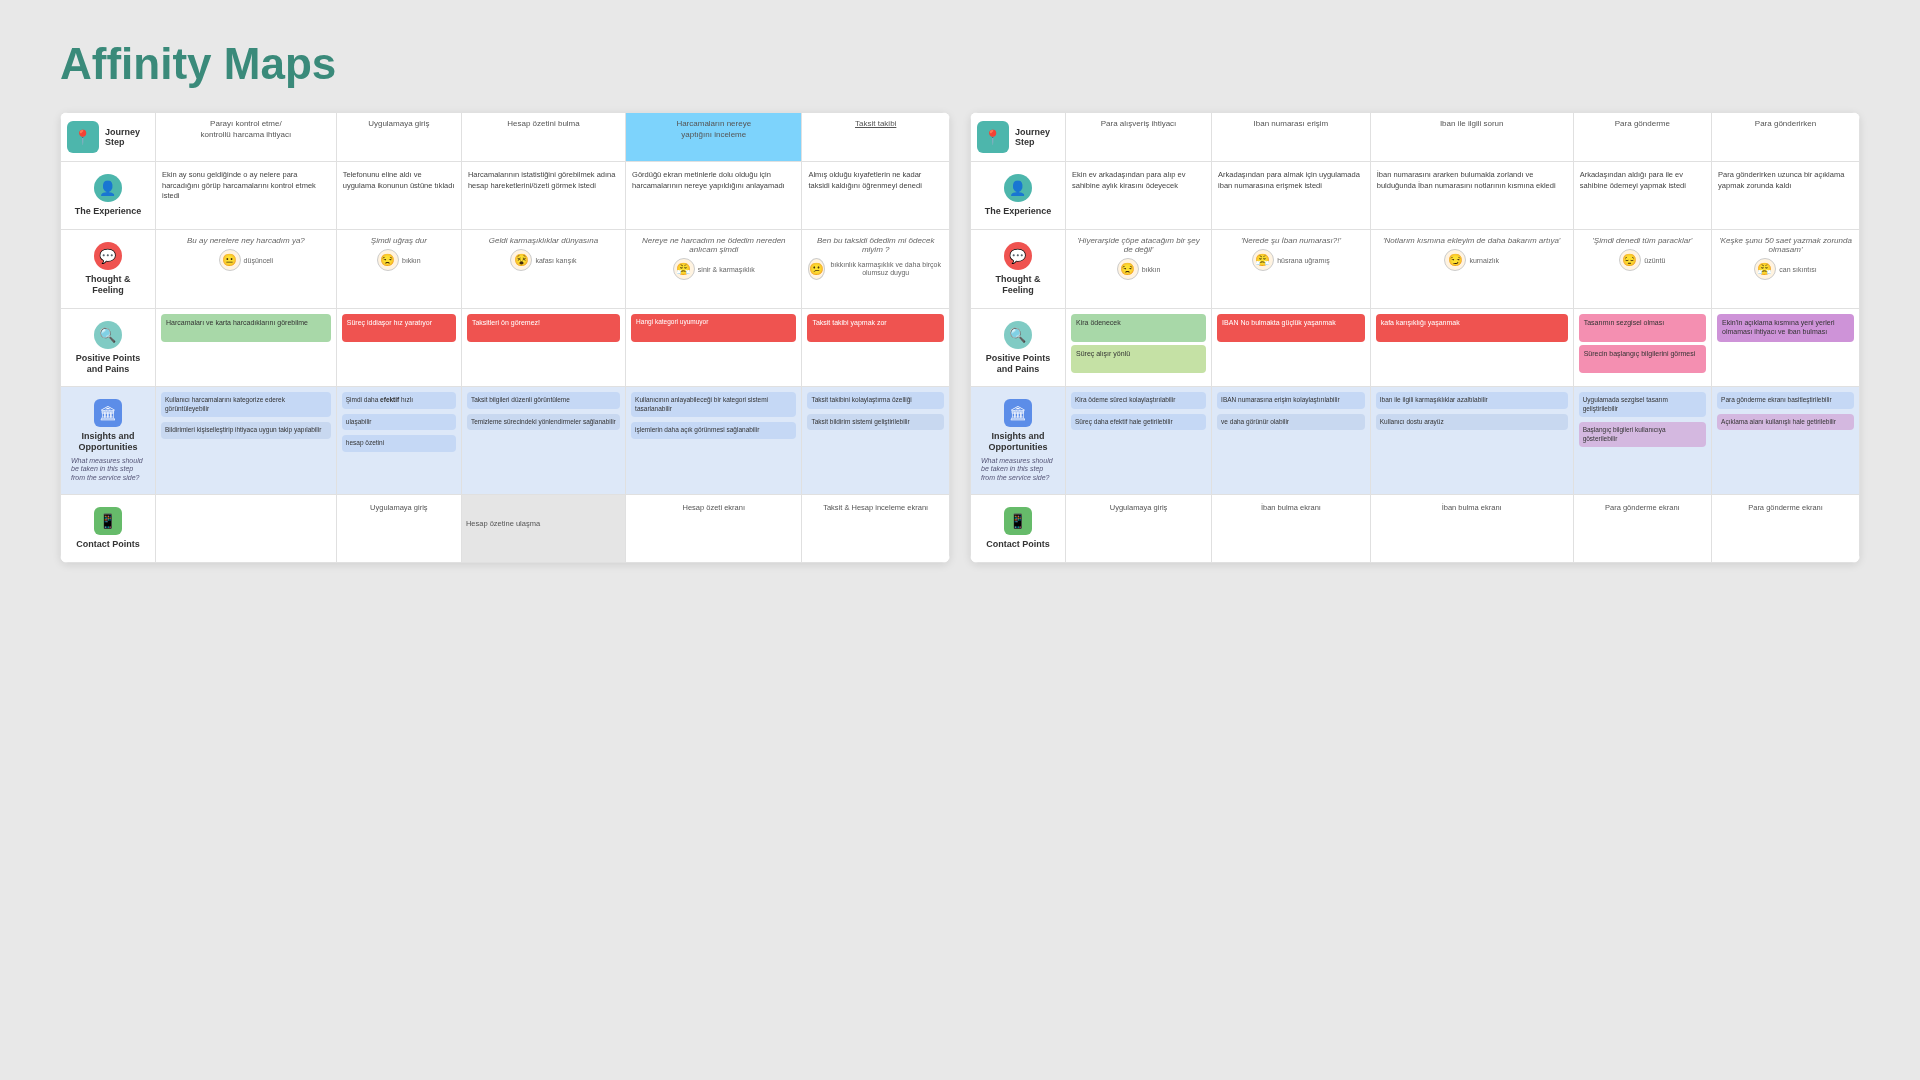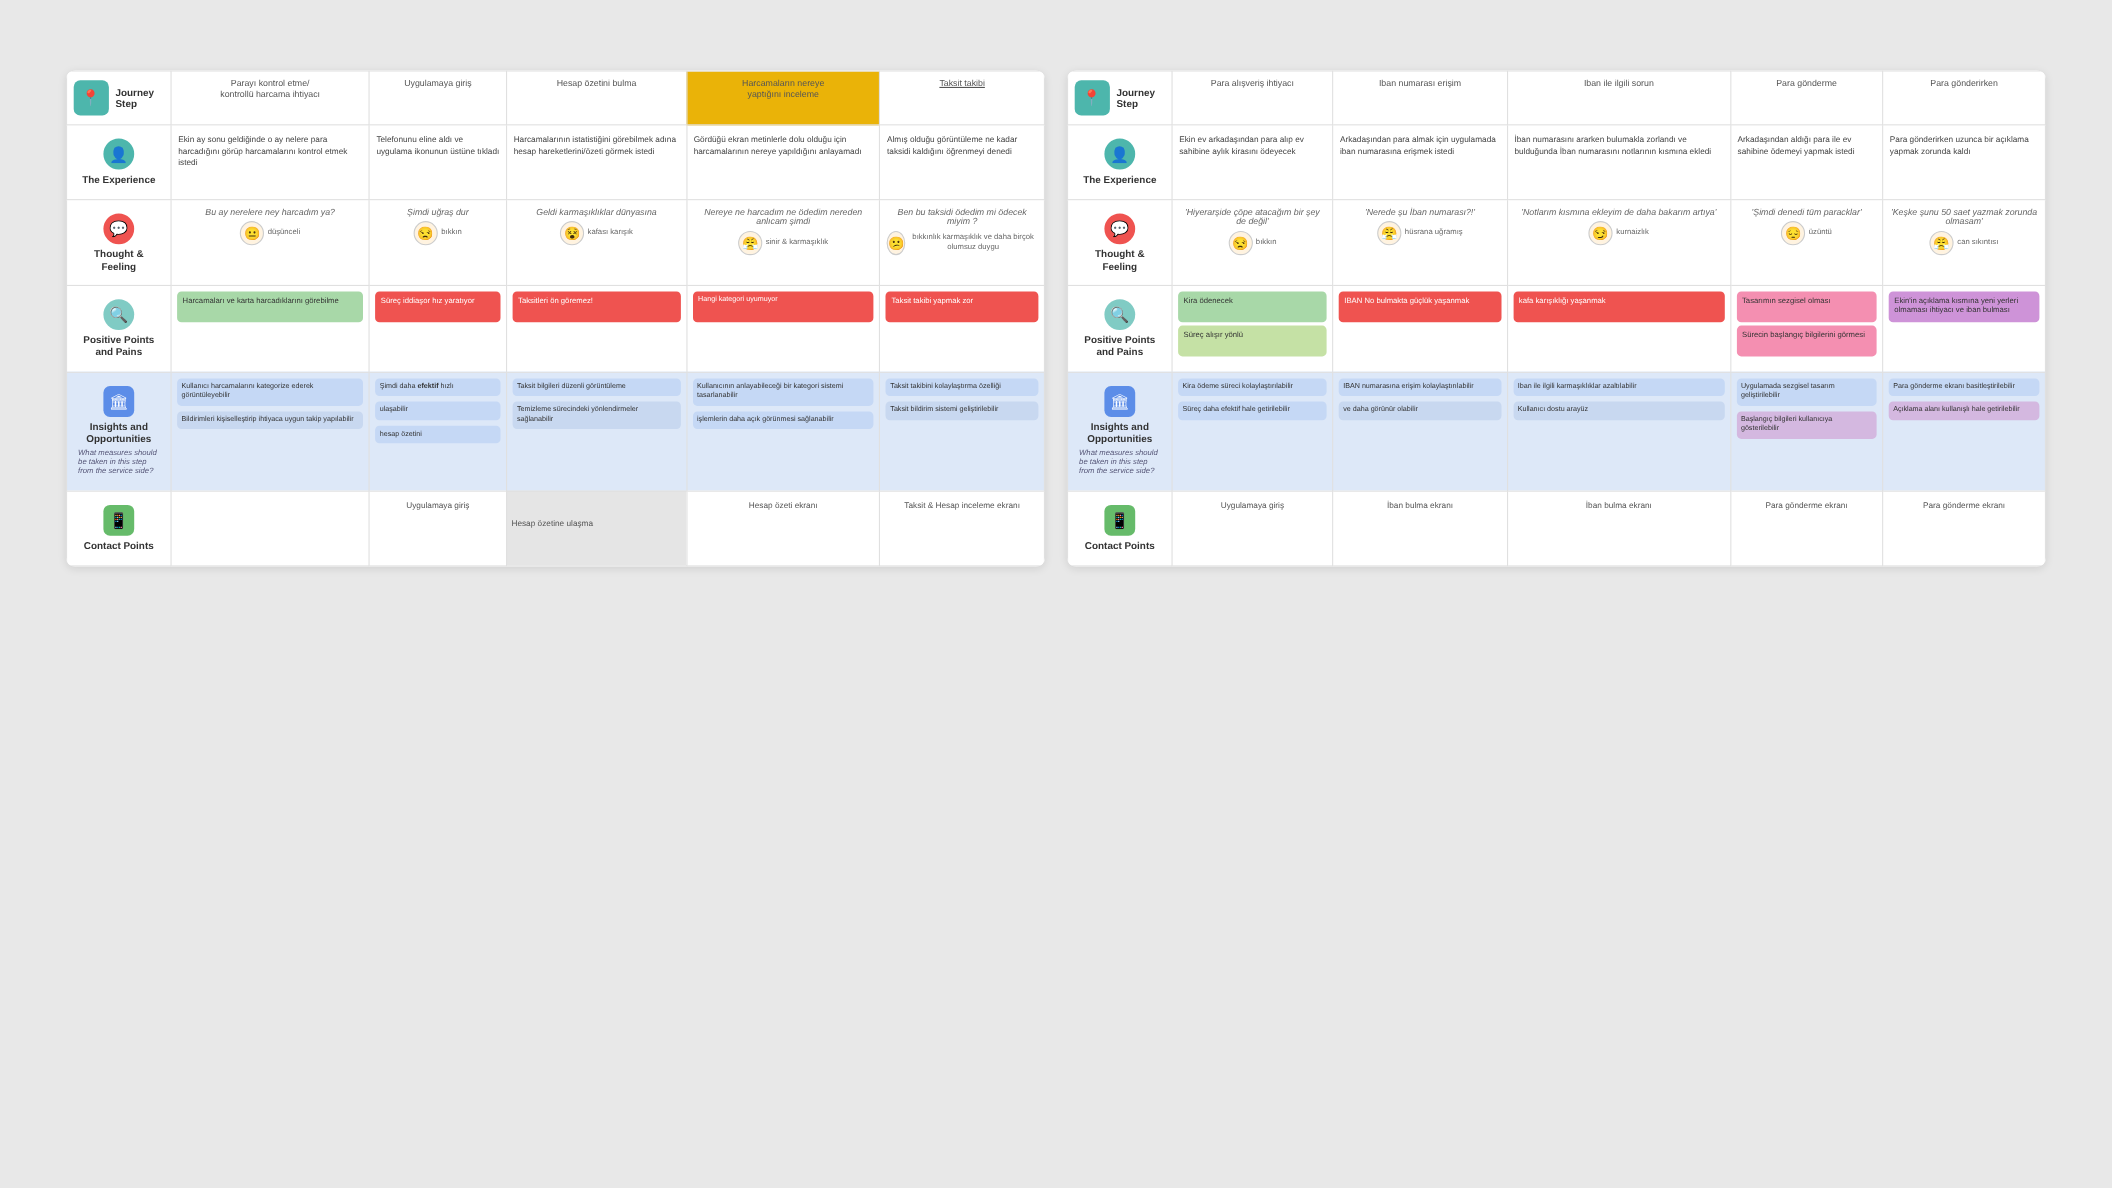--- a/index.html
+++ b/index.html
@@ -171,20 +171,21 @@
       color: #557;
       font-style: italic;
       line-height: 1.2;
     }
   </style>
 </head>
 <body>
 
 <div class="page">
   <div class="title-section">
+    <div class="sub-title">Affinity Maps</div>
   </div>
 
   <div class="maps-container">
 
     <div class="affinity-map">
       <table class="map-table">
 
         <tbody>
             <tr>
           <td class="first-col" style="background:white; padding:8px 6px;">
@@ -198,21 +199,21 @@
           </td>
           <td style="background:white; text-align:center; font-size:8px; color:#555;">
             <div class="col-text">Parayı kontrol etme/<br>kontrollü harcama ihtiyacı</div>
           </td>
           <td style="background:white; text-align:center; font-size:8px; color:#555;">
             <div class="col-text">Uygulamaya giriş</div>
           </td>
           <td style="background:white; text-align:center; font-size:8px; color:#555;">
             <div class="col-text">Hesap özetini bulma</div>
           </td>
-          <td style="background:#eab308; text-align:center; font-size:8px; color:#555;">
+          <td style="background:#7dd3fc; text-align:center; font-size:8px; color:#555;">
             <div class="col-text">Harcamaların nereye<br>yaptığını inceleme</div>
           </td>
           <td style="background:white; text-align:center; font-size:8px; color:#555;text-decoration:underline;">
             <div class="col-text">Taksit takibi</div>
           </td>
         </tr>
 
         <tr>
           <td class="first-col" style="background:white; padding:8px 6px;">
             <div class="row-header-inner">
@@ -226,21 +227,21 @@
           <td style="font-size:7.5px; color:#444; line-height:1.4; padding:8px 6px;">
             <div>Telefonunu eline aldı ve uygulama ikonunun üstüne tıkladı</div>
           </td>
           <td style="font-size:7.5px; color:#444; line-height:1.4; padding:8px 6px;">
             <div>Harcamalarının istatistiğini görebilmek adına hesap hareketlerini/özeti görmek istedi</div>
           </td>
           <td style="font-size:7.5px; color:#444; line-height:1.4; padding:8px 6px;">
             <div>Gördüğü ekran metinlerle dolu olduğu için harcamalarının nereye yapıldığını anlayamadı</div>
           </td>
           <td style="font-size:7.5px; color:#444; line-height:1.4; padding:8px 6px;">
-            <div>Almış olduğu görüntüleme ne kadar taksidi kaldığını öğrenmeyi denedi</div>
+            <div>Almış olduğu kıyafetlerin ne kadar taksidi kaldığını öğrenmeyi denedi</div>
           </td>
         </tr>
 
         <tr>
           <td class="first-col" style="background:white; padding:8px 6px;">
             <div class="row-header-inner">
               <div class="row-icon" style="background:#ef5350; color:white; font-size:14px; width:28px; height:28px; border-radius:50%; display:flex; align-items:center; justify-content:center;">💬</div>
               <div class="row-label">Thought &amp; Feeling</div>
             </div>
           </td>

